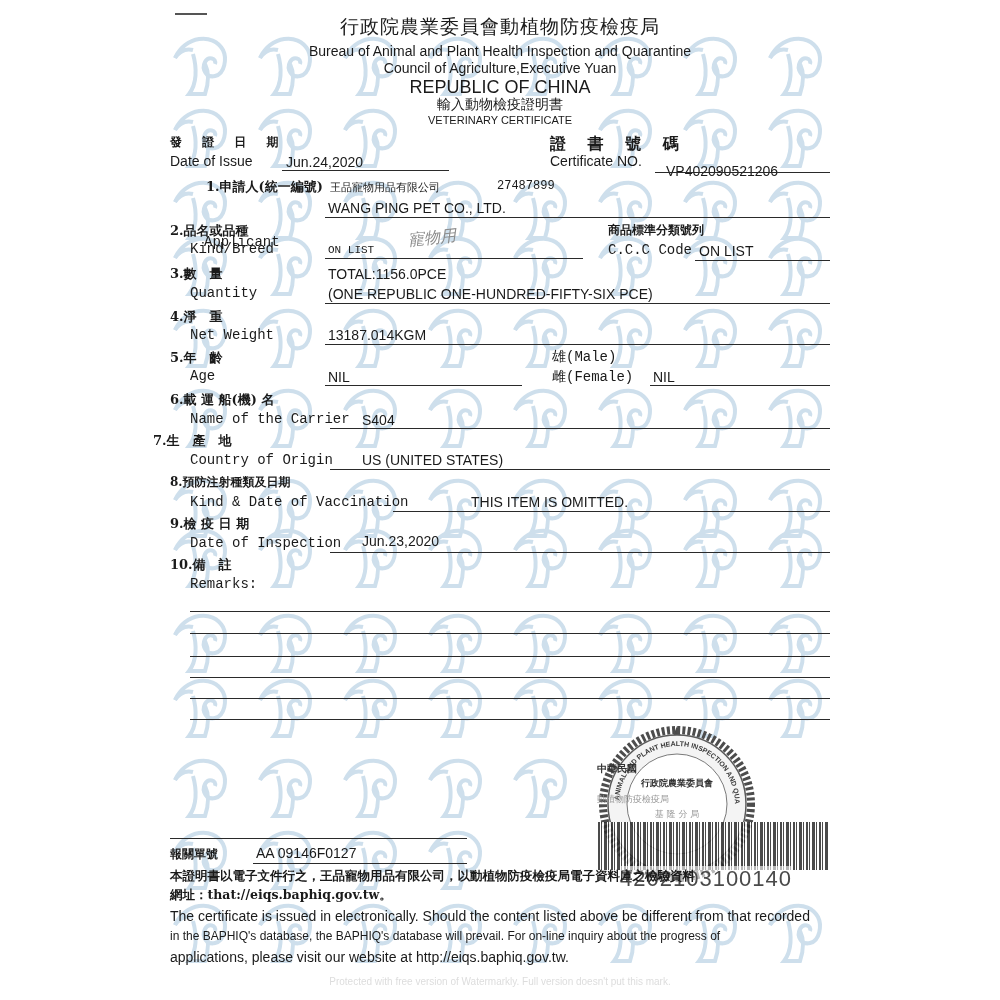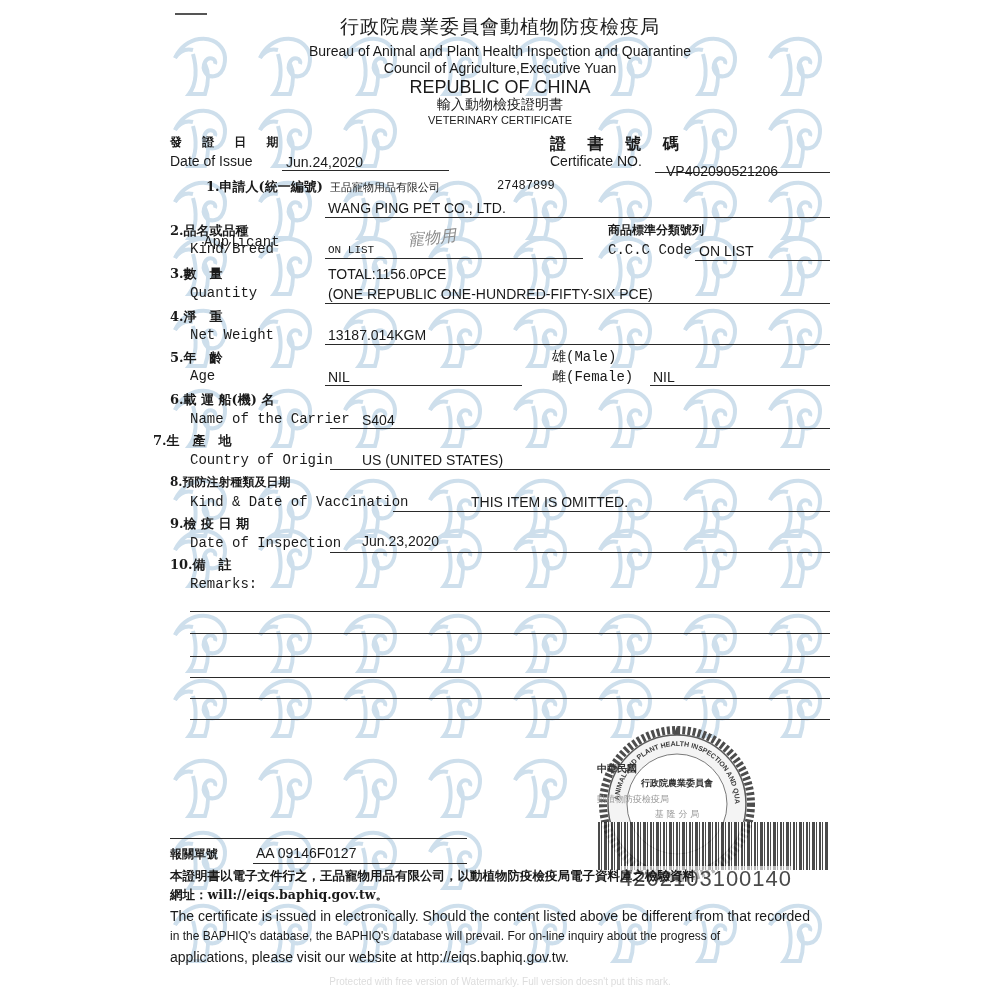--- a/index.html
+++ b/index.html
@@ -234,17 +234,17 @@
 <div class="abs" style="left:598px;top:822px;width:230px;height:48px;
   background: repeating-linear-gradient(90deg,#2b2b2b 0 2px,#fff 2px 3px,#2b2b2b 3px 4px,#fff 4px 6px,#2b2b2b 6px 9px,#fff 9px 10px,#2b2b2b 10px 11px,#fff 11px 13px);opacity:0.85;"></div>
 <div class="abs sans" style="left:620px;top:866px;font-size:22px;color:#4a4a4a;letter-spacing:1px;background:rgba(255,255,255,0.6);">4202103100140</div>
 
 <div class="hline" style="left:170px;top:838px;width:297px;"></div>
 <div class="abs cjk" style="left:170px;top:846px;font-size:12px;">報關單號</div>
 <div class="abs sans val" style="left:256px;top:845px;">AA 09146F0127</div>
 <div class="hline" style="left:253px;top:863px;width:214px;"></div>
 
 <div class="abs cjk" style="left:170px;top:868px;font-size:12.5px;">本證明書以電子文件行之，王品寵物用品有限公司，以動植物防疫檢疫局電子資料庫之檢驗資料</div>
-<div class="abs cjk" style="left:170px;top:887px;font-size:12.5px;">網址：will://eiqs.baphiq.gov.tw。</div>
+<div class="abs cjk" style="left:170px;top:887px;font-size:12.5px;">網址：that://eiqs.baphiq.gov.tw。</div>
 <div class="abs sans" style="left:170px;top:908px;font-size:14px;">The certificate is issued in electronically. Should the content listed above be different from that recorded</div>
 <div class="abs sans" style="left:170px;top:929px;font-size:12px;">in the BAPHIQ's database, the BAPHIQ's database will prevail. For on-line inquiry about the progress of</div>
 <div class="abs sans" style="left:170px;top:949px;font-size:14px;">applications, please visit our website at http://eiqs.baphiq.gov.tw.</div>
 <div class="abs center sans" style="top:976px;font-size:10px;color:#dddddd;">Protected with free version of Watermarkly. Full version doesn't put this mark.</div>
 
 </body></html>

